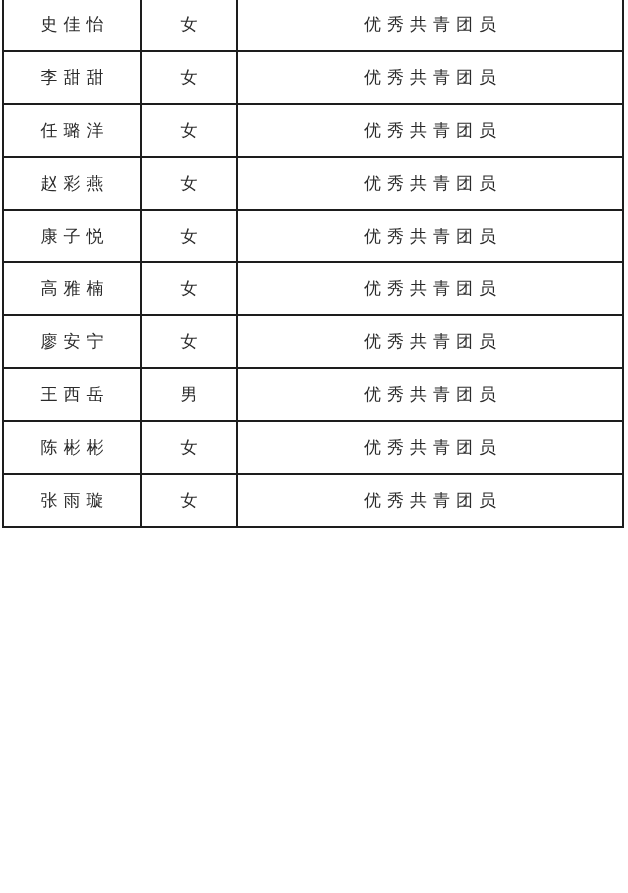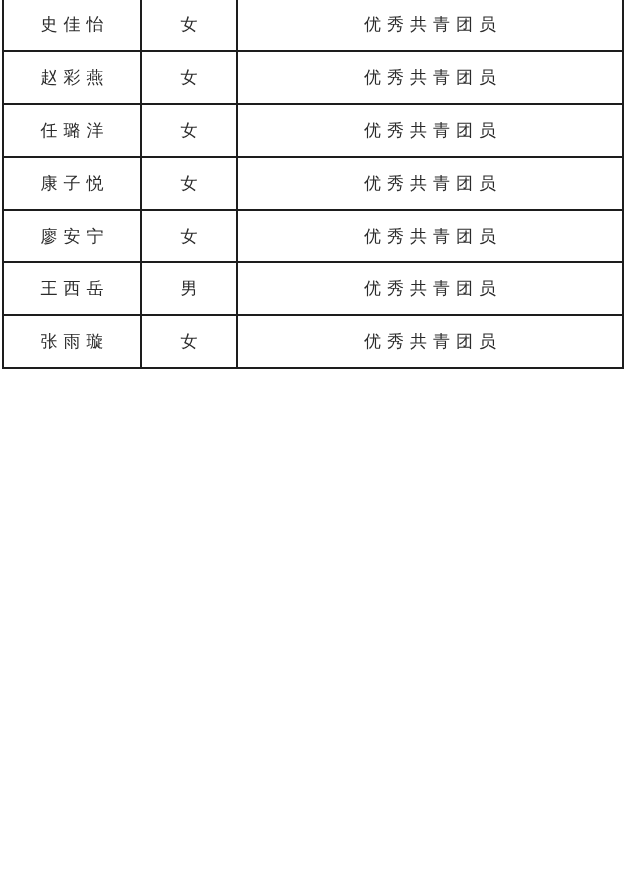--- a/index.html
+++ b/index.html
@@ -54,58 +54,73 @@
       <col class="col-award">
     </colgroup>
     <tbody>
   <tr>
     <td>史佳怡</td>
     <td>女</td>
     <td>优秀共青团员</td>
   </tr>
 
 
-
   <tr>
-    <td>赵彩燕</td>
+    <td>李甜甜</td>
     <td>女</td>
     <td>优秀共青团员</td>
   </tr>
 
   <tr>
     <td>任璐洋</td>
     <td>女</td>
     <td>优秀共青团员</td>
   </tr>
 
   <tr>
+    <td>赵彩燕</td>
+    <td>女</td>
+    <td>优秀共青团员</td>
+  </tr>
+
+  <tr>
     <td>康子悦</td>
     <td>女</td>
     <td>优秀共青团员</td>
   </tr>
 
 
+  <tr>
+    <td>高雅楠</td>
+    <td>女</td>
+    <td>优秀共青团员</td>
+  </tr>
 
 
   <tr>
     <td>廖安宁</td>
     <td>女</td>
     <td>优秀共青团员</td>
   </tr>
 
 
 
 
 
   <tr>
     <td>王西岳</td>
     <td>男</td>
     <td>优秀共青团员</td>
   </tr>
 
+  <tr>
+    <td>陈彬彬</td>
+    <td>女</td>
+    <td>优秀共青团员</td>
+  </tr>
 
   <tr>
     <td>张雨璇</td>
     <td>女</td>
     <td>优秀共青团员</td>
   </tr>
 </tbody>
   </table>
 </div>
 

